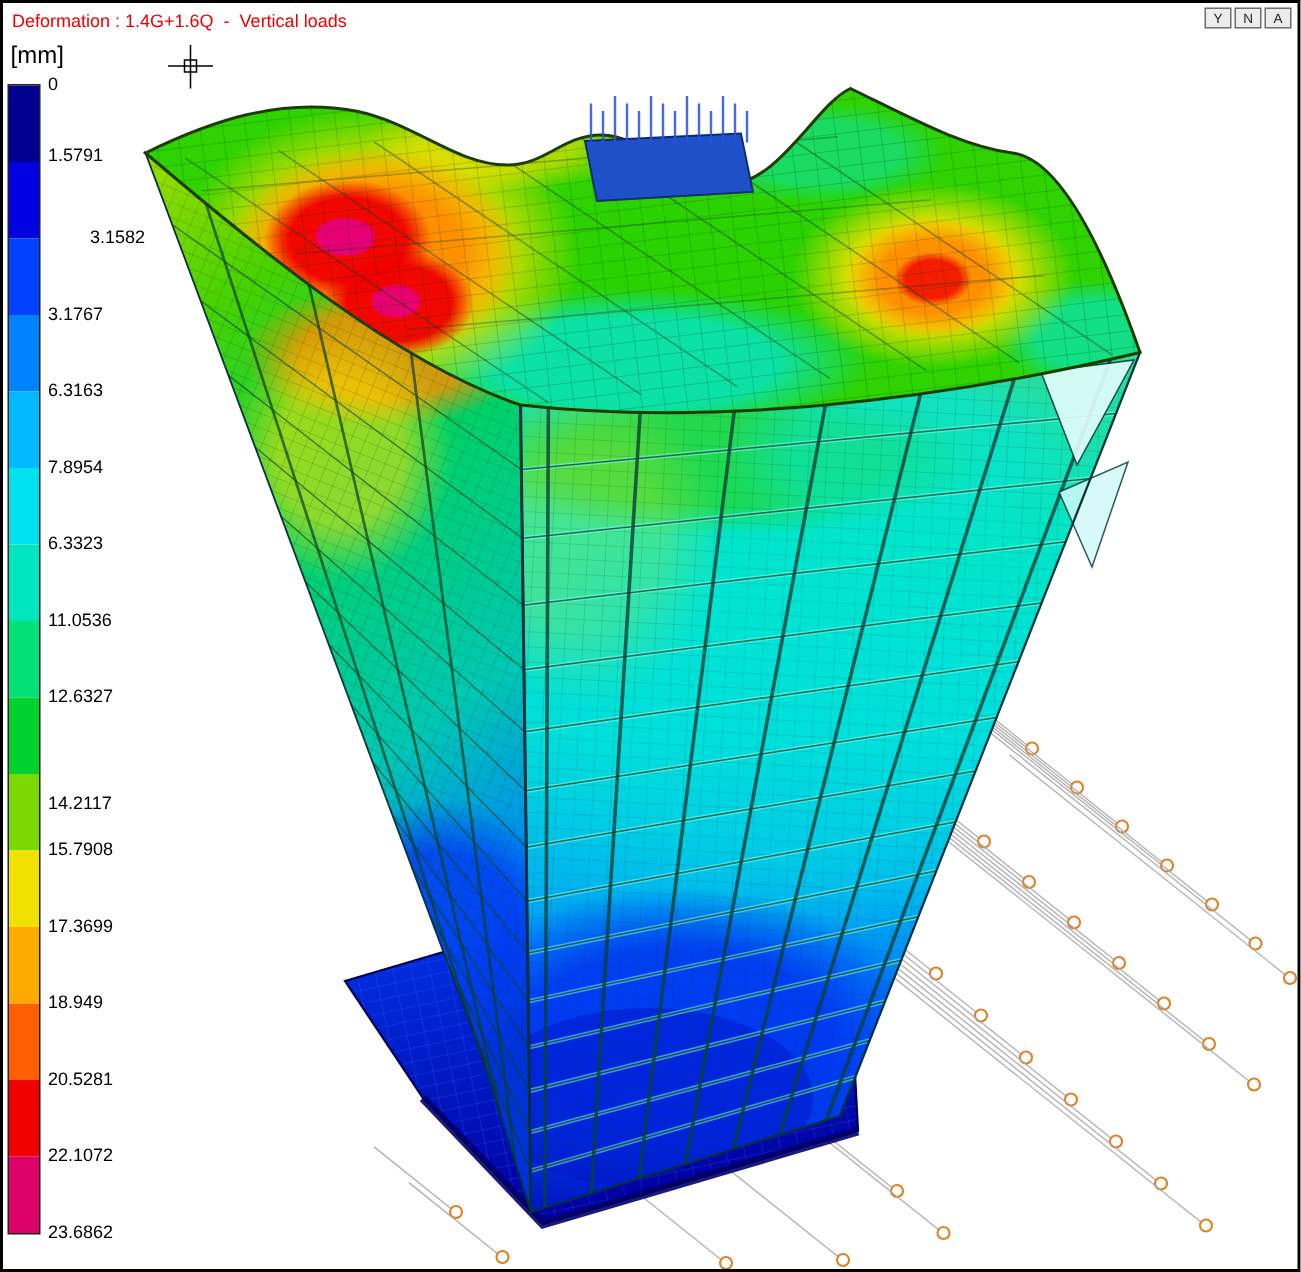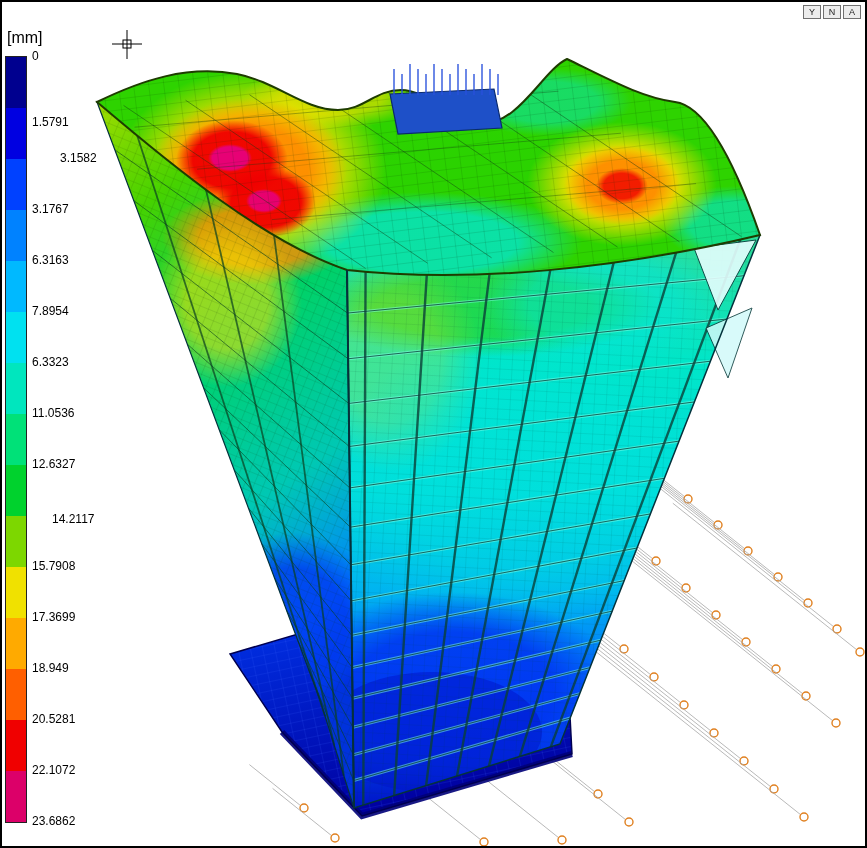--- a/index.html
+++ b/index.html
@@ -308,20 +308,21 @@
           <line x1="472" y1="72" x2="472" y2="93" stroke="#2850dc" stroke-width="1.6" opacity="0.85"></line>
           <line x1="480" y1="62" x2="480" y2="93" stroke="#2850dc" stroke-width="1.6" opacity="0.85"></line>
           <line x1="488" y1="67" x2="488" y2="93" stroke="#2850dc" stroke-width="1.6" opacity="0.85"></line>
           <line x1="496" y1="72" x2="496" y2="93" stroke="#2850dc" stroke-width="1.6" opacity="0.85"></line>
         </g>
     </g>
 
     <line x1="345" y1="268" x2="352" y2="806" stroke="#05303a" stroke-width="2"></line>
   </svg>
 
+  <div class="result-title" style="color: rgb(238, 0, 0);">Deformation : 1.4G+1.6Q  -  Vertical loads</div>
 
   <div class="legend">
     <div class="legend-unit">[mm]</div>
     <div id="legend-blocks">
         <div class="lg-block" style="background: rgb(0, 0, 143);"></div>
         <div class="lg-block" style="background: rgb(0, 0, 225);"></div>
         <div class="lg-block" style="background: rgb(0, 65, 255);"></div>
         <div class="lg-block" style="background: rgb(0, 130, 255);"></div>
         <div class="lg-block" style="background: rgb(0, 185, 255);"></div>
         <div class="lg-block" style="background: rgb(0, 225, 240);"></div>
@@ -330,29 +331,29 @@
         <div class="lg-block" style="background: rgb(0, 210, 45);"></div>
         <div class="lg-block" style="background: rgb(125, 215, 0);"></div>
         <div class="lg-block" style="background: rgb(240, 225, 0);"></div>
         <div class="lg-block" style="background: rgb(255, 170, 0);"></div>
         <div class="lg-block" style="background: rgb(255, 95, 0);"></div>
         <div class="lg-block" style="background: rgb(240, 0, 0);"></div>
         <div class="lg-block" style="background: rgb(220, 0, 105);"></div>
       </div>
     <div id="legend-labels">
         <div class="lg-label" style="top: -7px;">0</div>
-        <div class="lg-label" style="top: 59px;">1.5791</div>
+        <div class="lg-label" style="top: 40px;">1.5791</div>
         <div class="lg-label" style="top: 95px; margin-left: 28px;">3.1582</div>
         <div class="lg-label" style="top: 146px;">3.1767</div>
         <div class="lg-label" style="top: 197px;">6.3163</div>
         <div class="lg-label" style="top: 248px;">7.8954</div>
         <div class="lg-label" style="top: 299px;">6.3323</div>
         <div class="lg-label" style="top: 350px;">11.0536</div>
         <div class="lg-label" style="top: 401px;">12.6327</div>
-        <div class="lg-label" style="top: 456px; margin-left: 20px;">14.2117</div>
+        <div class="lg-label" style="top: 472px;">14.2117</div>
         <div class="lg-label" style="top: 503px;">15.7908</div>
         <div class="lg-label" style="top: 554px;">17.3699</div>
         <div class="lg-label" style="top: 605px;">18.949</div>
         <div class="lg-label" style="top: 656px;">20.5281</div>
         <div class="lg-label" style="top: 707px;">22.1072</div>
         <div class="lg-label" style="top: 758px;">23.6862</div>
       </div>
   </div>
 
   <div class="toolbar">

